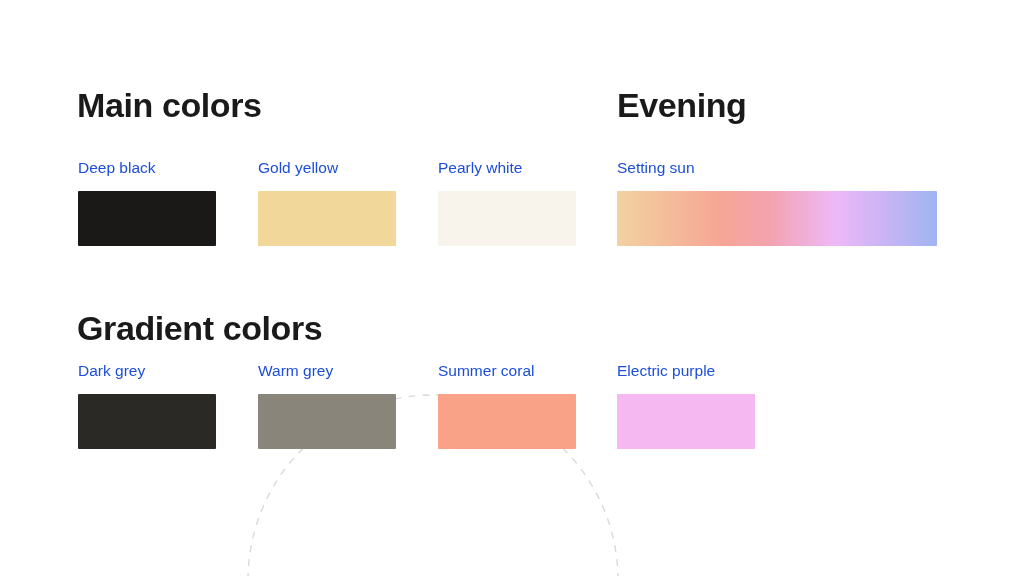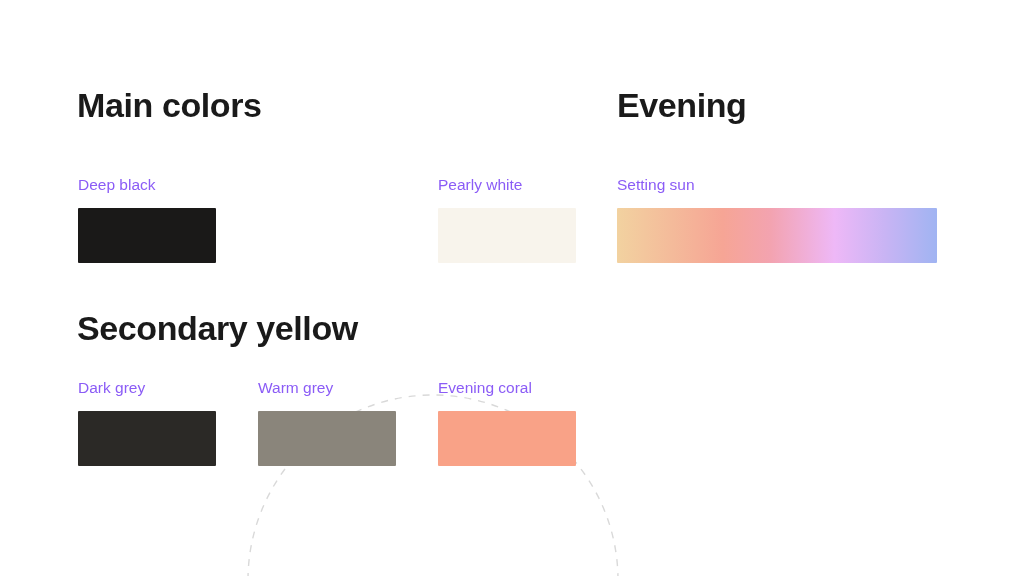--- a/index.html
+++ b/index.html
@@ -48,24 +48,23 @@
   .heading-secondary { left: 77px;  top: 308px; }
 
   
   .swatch-group {
     position: absolute;
   }
   .swatch-label {
     font-family: "Liberation Sans", sans-serif;
     font-size: 15.5px;
     line-height: 20px;
-    color: #8b5cf6;
+    color: #1d4ed8;
     white-space: nowrap;
     margin-bottom: 13px;
-    margin-top: 17px;
   }
   .swatch-chip {
     width: 138px;
     height: 55px;
     border-radius: 1px;
   }
   .swatch-chip.wide {
     width: 320px;
   }
 
@@ -88,27 +87,31 @@
 <div id="canvas">
 
   <svg class="arc-layer" viewBox="0 0 1024 576" width="1024" height="576">
     <path id="arc-path" d="M 248 580 A 185 185 0 0 1 618 580" fill="none" stroke="#D9D9D9" stroke-width="1.4" stroke-dasharray="7 7"></path>
   </svg>
 
   <div class="heading heading-main">Main colors</div>
 
   <div class="heading heading-gradient">Evening</div>
 
-  <div class="heading heading-secondary">Secondary yellow</div>
+  <div class="heading heading-secondary">Gradient colors</div>
 
   <div class="swatch-group g-deep-black">
     <div class="swatch-label">Deep black</div>
     <div class="swatch-chip" style="background: rgb(26, 25, 24);"></div>
   </div>
 
+  <div class="swatch-group g-gold-yellow">
+    <div class="swatch-label">Gold yellow</div>
+    <div class="swatch-chip" style="background: rgb(242, 215, 155);"></div>
+  </div>
 
   <div class="swatch-group g-setting-sun">
     <div class="swatch-label">Setting sun</div>
     <div class="swatch-chip wide" style="background: linear-gradient(90deg, rgb(242, 210, 160) 0%, rgb(246, 165, 149) 33%, rgb(243, 163, 176) 48%, rgb(238, 184, 247) 68%, rgb(200, 180, 244) 84%, rgb(160, 180, 242) 100%);"></div>
   </div>
 
   <div class="swatch-group g-pearly-white">
     <div class="swatch-label">Pearly white</div>
     <div class="swatch-chip" style="background: rgb(248, 244, 236);"></div>
   </div>
@@ -117,19 +120,23 @@
     <div class="swatch-label">Warm grey</div>
     <div class="swatch-chip" style="background: rgb(138, 133, 123);"></div>
   </div>
 
   <div class="swatch-group g-dark-grey">
     <div class="swatch-label">Dark grey</div>
     <div class="swatch-chip" style="background: rgb(43, 41, 38);"></div>
   </div>
 
   <div class="swatch-group g-summer-coral">
-    <div class="swatch-label">Evening coral</div>
+    <div class="swatch-label">Summer coral</div>
     <div class="swatch-chip" style="background: rgb(249, 162, 135);"></div>
   </div>
 
+  <div class="swatch-group g-electric-purple">
+    <div class="swatch-label">Electric purple</div>
+    <div class="swatch-chip" style="background: rgb(245, 184, 240);"></div>
+  </div>
 
 
 </div>
 
 </body></html>

